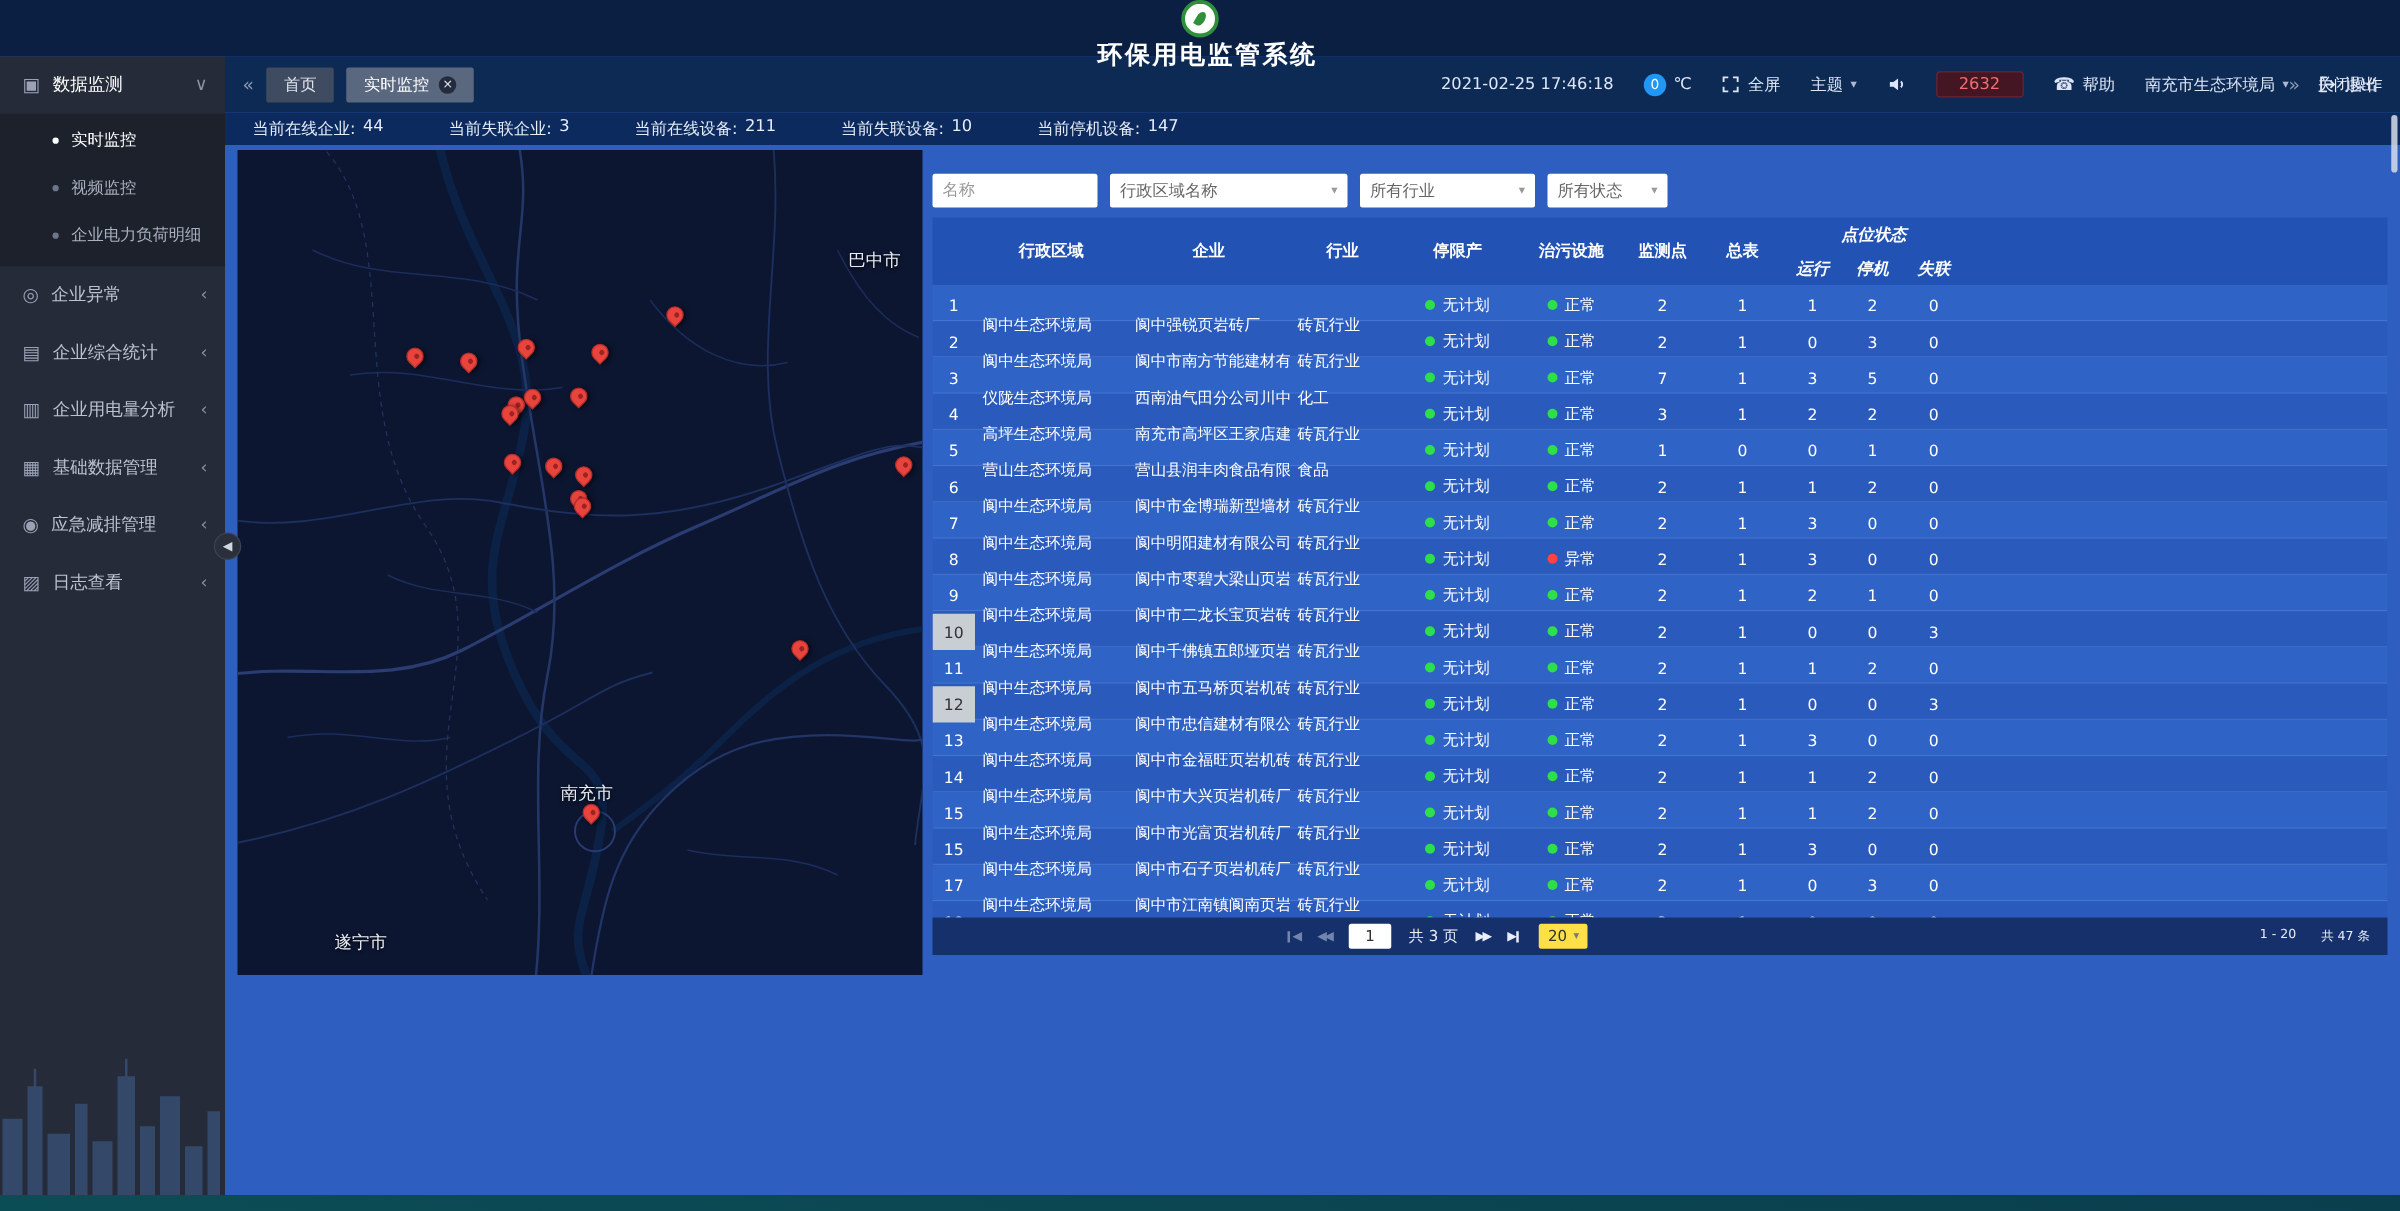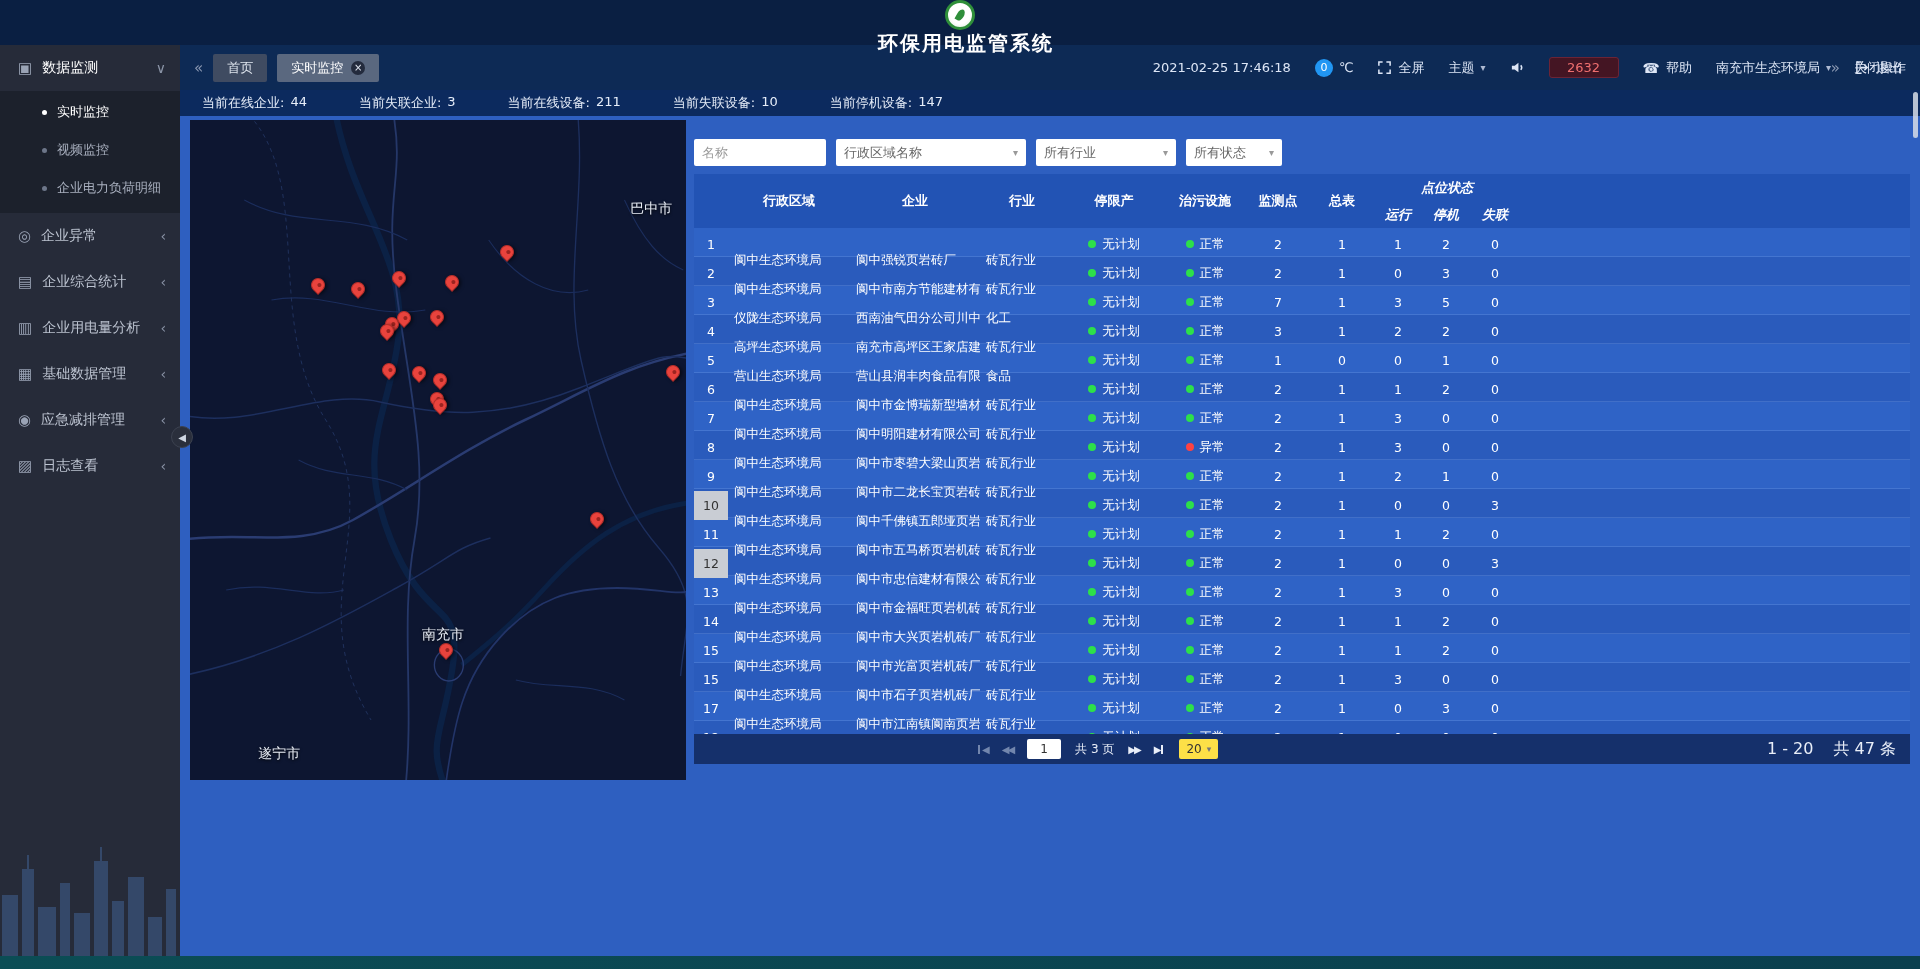--- a/index.html
+++ b/index.html
@@ -54,21 +54,21 @@
     color:#e3e8f2; font-size:10px; line-height:13px; text-align:center; }
   .tabbar-right { margin-left:auto; display:flex; align-items:center; gap:14px; color:#e8eefc; font-size:13px; }
 
   .statsbar { height:26px; background:#0c2a5e; display:flex; align-items:center; gap:52px;
     padding-left:22px; color:#e6edf9; font-size:13px; }
   .stat { display:flex; gap:6px; white-space:nowrap; }
 
   .panels { display:flex; gap:8px; padding:4px 10px 0 10px; align-items:flex-start; }
 
   
-  .map-panel { position:relative; width:496px; height:660px; background:#0d1631; overflow:hidden; flex:none; }
+  .map-panel { position:relative; width:548px; height:660px; background:#0d1631; overflow:hidden; flex:none; }
   .map-roads { position:absolute; inset:0; width:100%; height:100%; }
   .map-overlay { position:absolute; inset:0; }
   .city-label { position:absolute; transform:translate(-50%,-50%); color:#e8edf6; font-size:14px;
     text-shadow:0 1px 3px #000; white-space:nowrap; }
   .pin { position:absolute; width:0; height:0; transform:translate(0,0); }
   .pin-body { position:absolute; left:-7px; top:-18px; width:14px; height:14px; background:#e8433d;
     border:1px solid #b52e2a; border-radius:50% 50% 50% 0; transform:rotate(-45deg);
     box-shadow:1px 2px 4px rgba(0,0,0,.55); }
   .pin-body::after { content:""; position:absolute; left:4.5px; top:4.5px; width:4px; height:4px;
     border-radius:50%; background:#9c2420; }
@@ -111,21 +111,21 @@
     color:#e9eef8; font-size:12px; }
   .pg-btn { font-size:10px; letter-spacing:-2px; cursor:pointer; display:flex; align-items:center; }
   .pg-btn.disabled { color:#7286ad; }
   .pg-bar-l::before, .pg-bar-r::after { content:""; display:inline-block; width:2px; height:9px;
     background:currentColor; margin:0 2px; letter-spacing:0; }
   .pg-input { width:34px; height:20px; border:none; border-radius:2px; text-align:center;
     font-size:12px; color:#333; font-family:inherit; }
   .pg-size { background:#fde047; color:#333; height:20px; padding:0 7px; border-radius:2px;
     display:flex; align-items:center; font-size:12px; gap:5px; cursor:pointer; }
   .pg-size .sel-caret { font-size:9px; color:#777; }
-  .pg-info { position:absolute; right:14px; display:flex; gap:20px; color:#e9eef8; font-size:16px; }
+  .pg-info { position:absolute; right:14px; display:flex; gap:20px; color:#e9eef8; font-size:10px; }
 
   .footer-strip { position:absolute; left:0; right:0; bottom:0; height:13px;
     background:linear-gradient(90deg,#0b4d55,#0a3f4e); z-index:40; }
   .scroll-thumb { position:absolute; right:2px; top:92px; width:5px; height:46px;
     background:#d7dde8; border-radius:3px; opacity:.85; z-index:50; }
 </style>
 </head>
 <body>
 
 <div class="app">

